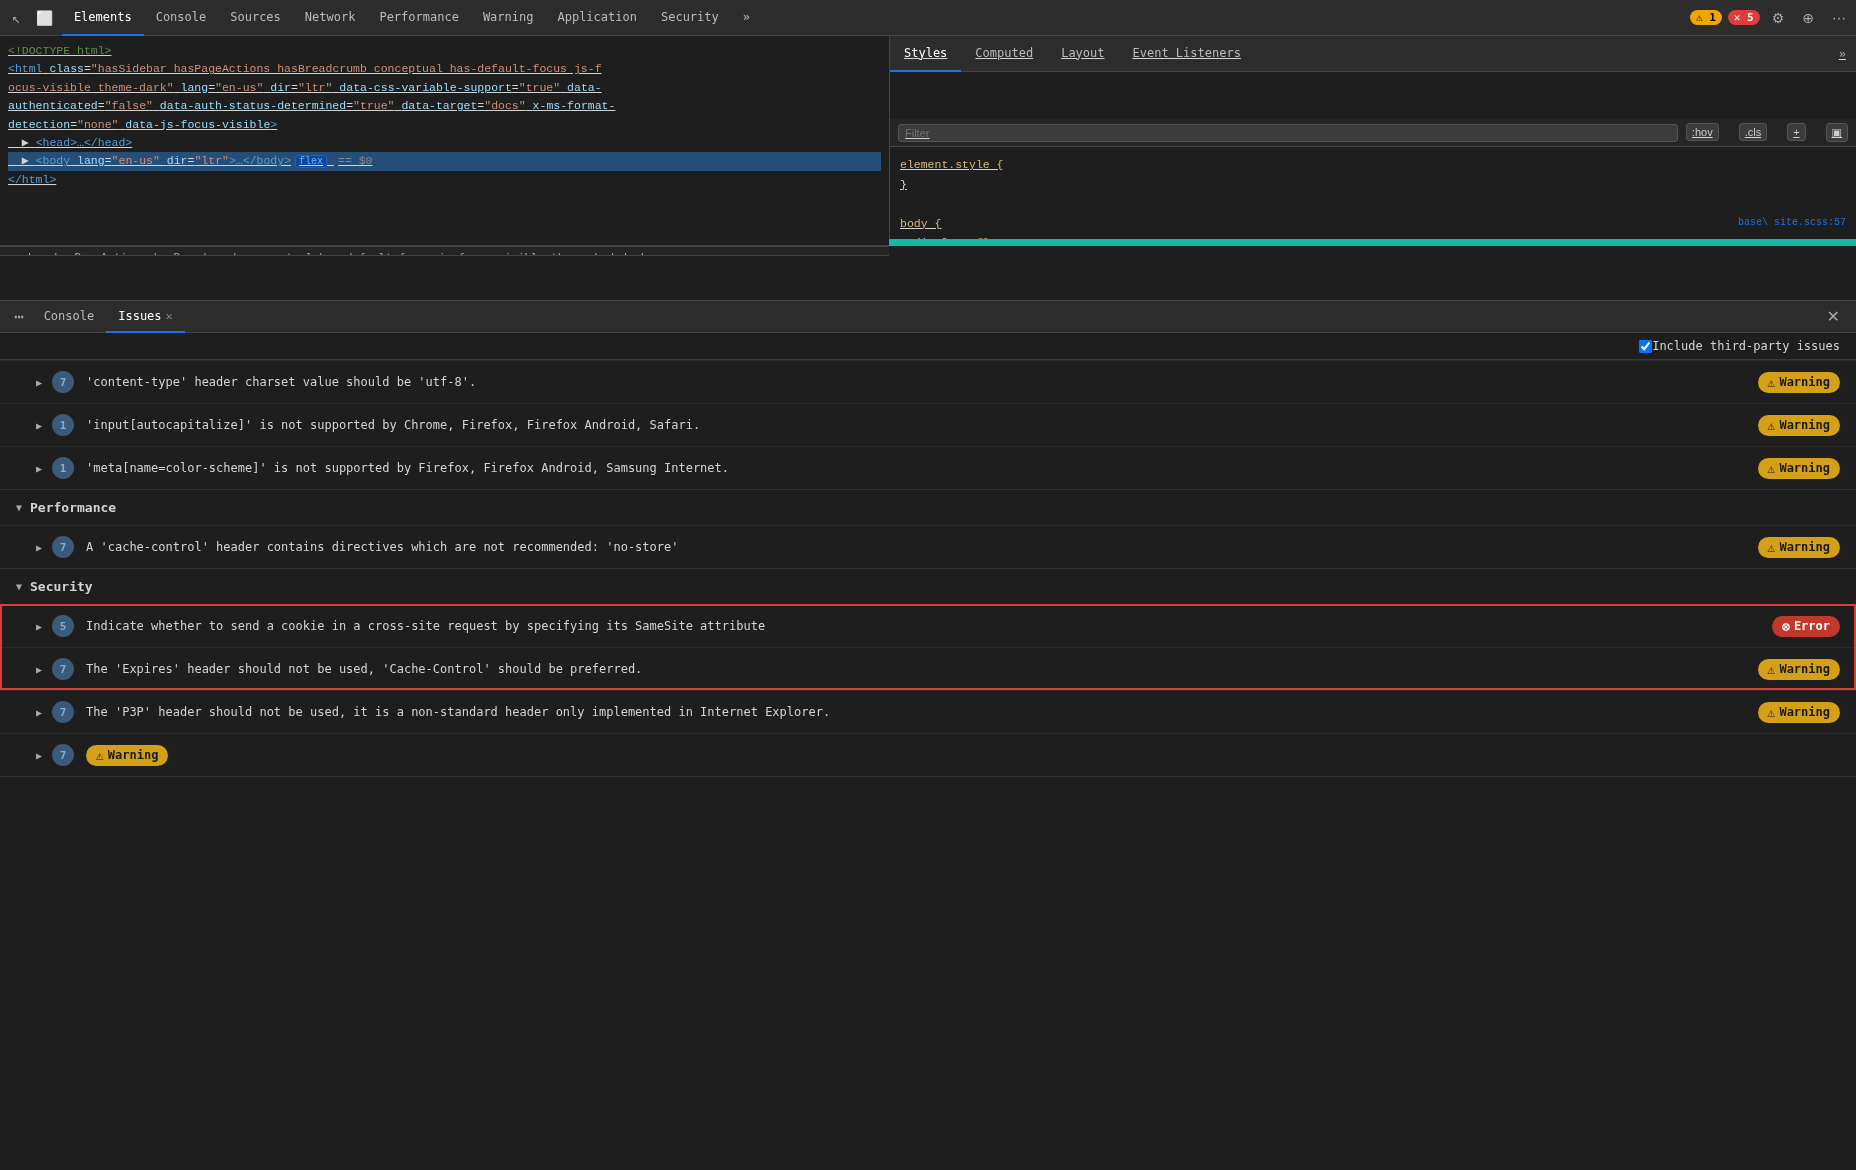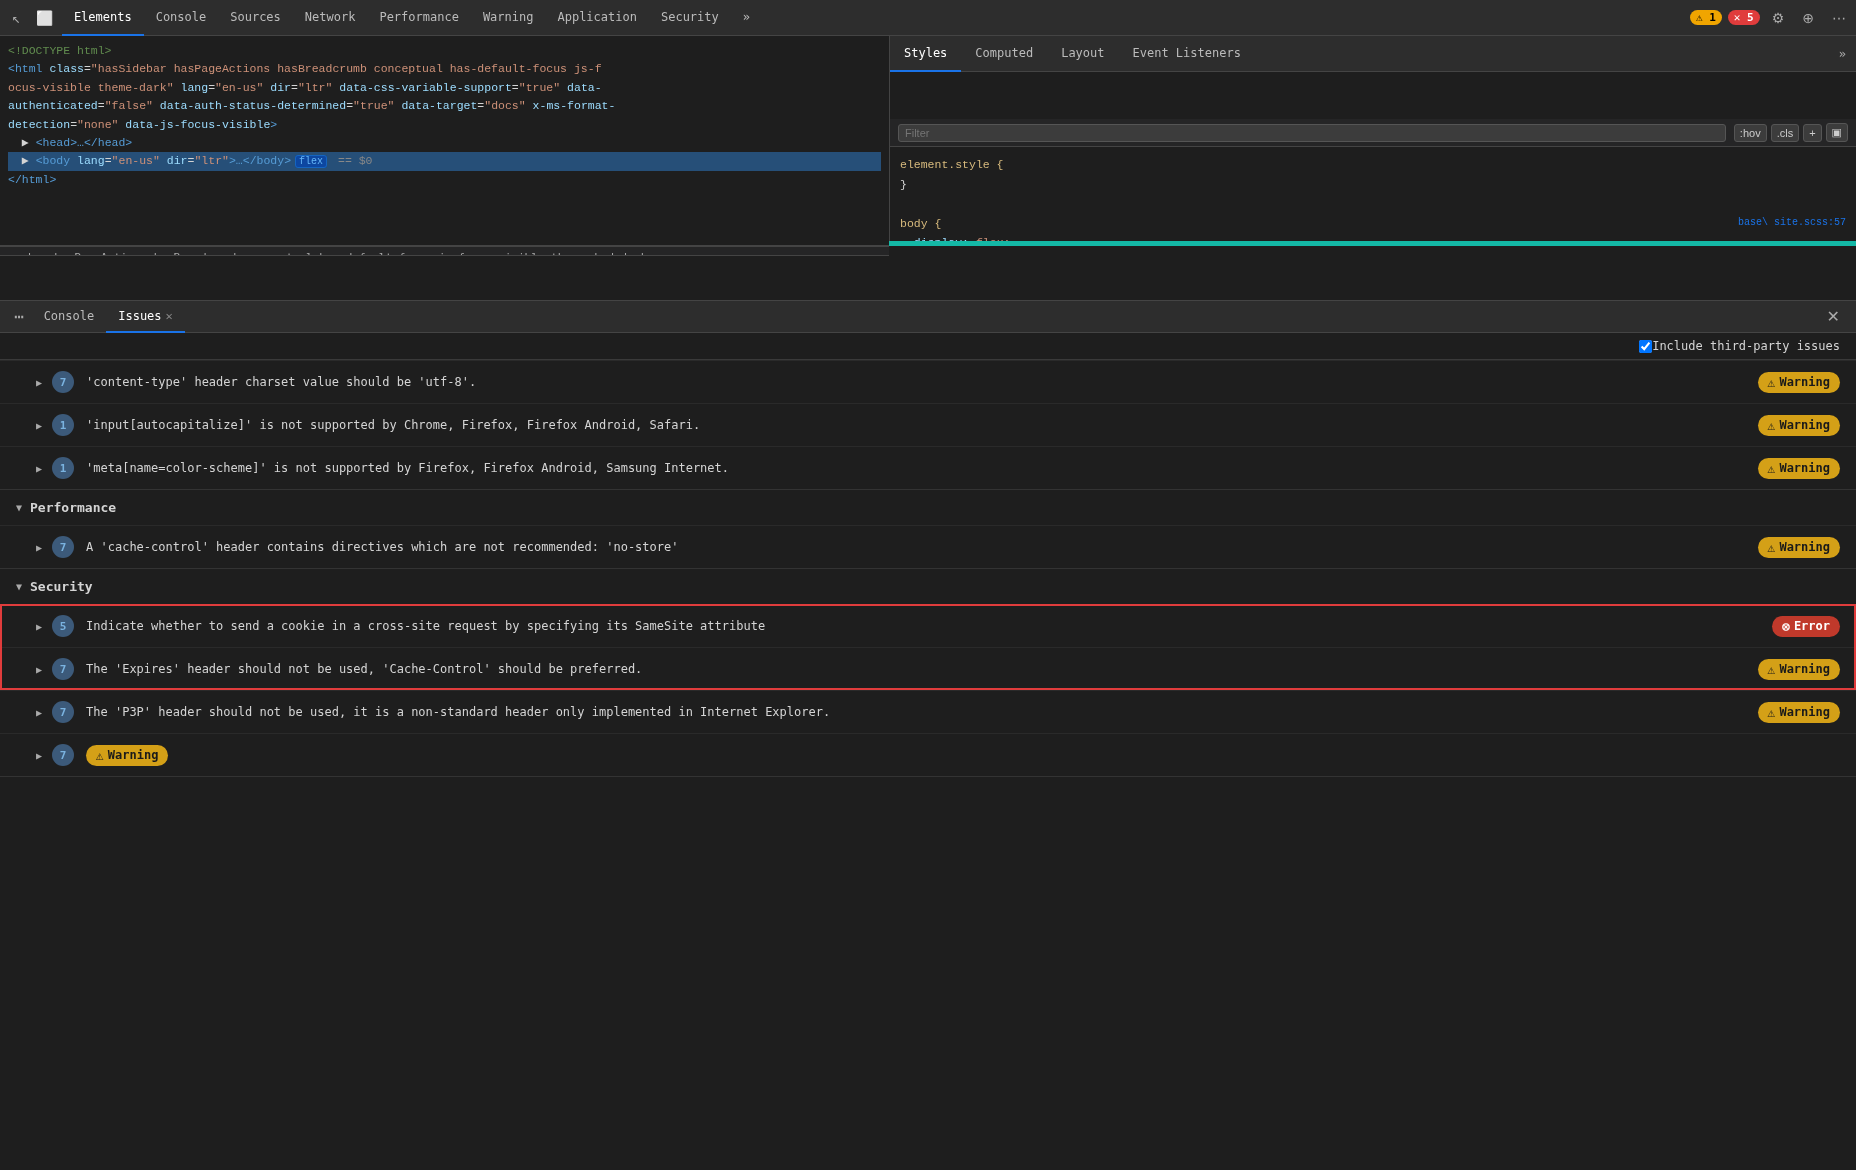--- a/index.html
+++ b/index.html
@@ -179,22 +179,22 @@
       border: 1px solid #555;
       border-radius: 3px;
       color: #d4d4d4;
       padding: 2px 6px;
       font-size: 11px;
       flex: 1;
       outline: none;
     }
     .styles-filter-btns {
       display: flex;
-      gap: 4px;
-      align-items: center;
+      gap: 20px;
+      align-items: flex-start;
       color: #aaa;
       font-size: 11px;
     }
     .style-filter-btn {
       padding: 2px 5px;
       border: 1px solid #555;
       border-radius: 3px;
       background: #3c3c3c;
       color: #ccc;
       cursor: pointer;
@@ -396,21 +396,21 @@
   <div class="devtools-tab">»</div>
   <div class="devtools-tabs-right">
     <span class="badge-warning">⚠ <span>1</span></span>
     <span class="badge-error">✕ <span>5</span></span>
     <button class="icon-btn">⚙</button>
     <button class="icon-btn">⊕</button>
     <button class="icon-btn">⋯</button>
   </div>
 </div>
 
-<div style="display:flex; height:210px; border-bottom: 5px solid #14b8a6;">
+<div style="display:flex; height:210px; border-bottom: 7px solid #14b8a6; text-decoration: underline;">
 
   <div class="left-panel">
     <div class="elements-content">
       <div class="html-line"><span class="html-comment">&lt;!DOCTYPE html&gt;</span></div>
       <div class="html-line"><span class="html-tag">&lt;html</span> <span class="html-attr-name">class</span>=<span class="html-attr-val">"hasSidebar hasPageActions hasBreadcrumb conceptual has-default-focus js-f</span></div>
       <div class="html-line"><span class="html-attr-val">ocus-visible theme-dark"</span> <span class="html-attr-name">lang</span>=<span class="html-attr-val">"en-us"</span> <span class="html-attr-name">dir</span>=<span class="html-attr-val">"ltr"</span> <span class="html-attr-name">data-css-variable-support</span>=<span class="html-attr-val">"true"</span> <span class="html-attr-name">data-</span></div>
       <div class="html-line"><span class="html-attr-name">authenticated</span>=<span class="html-attr-val">"false"</span> <span class="html-attr-name">data-auth-status-determined</span>=<span class="html-attr-val">"true"</span> <span class="html-attr-name">data-target</span>=<span class="html-attr-val">"docs"</span> <span class="html-attr-name">x-ms-format-</span></div>
       <div class="html-line"><span class="html-attr-name">detection</span>=<span class="html-attr-val">"none"</span> <span class="html-attr-name">data-js-focus-visible</span><span class="html-tag">&gt;</span></div>
       <div class="html-line">&nbsp;&nbsp;▶ <span class="html-tag">&lt;head&gt;…&lt;/head&gt;</span></div>
       <div class="html-line html-selected">&nbsp;&nbsp;▶ <span class="html-tag">&lt;body</span> <span class="html-attr-name">lang</span>=<span class="html-attr-val">"en-us"</span> <span class="html-attr-name">dir</span>=<span class="html-attr-val">"ltr"</span><span class="html-tag">&gt;…&lt;/body&gt;</span><span class="flex-badge">flex</span> <span class="dollar-zero">== $0</span></div>

